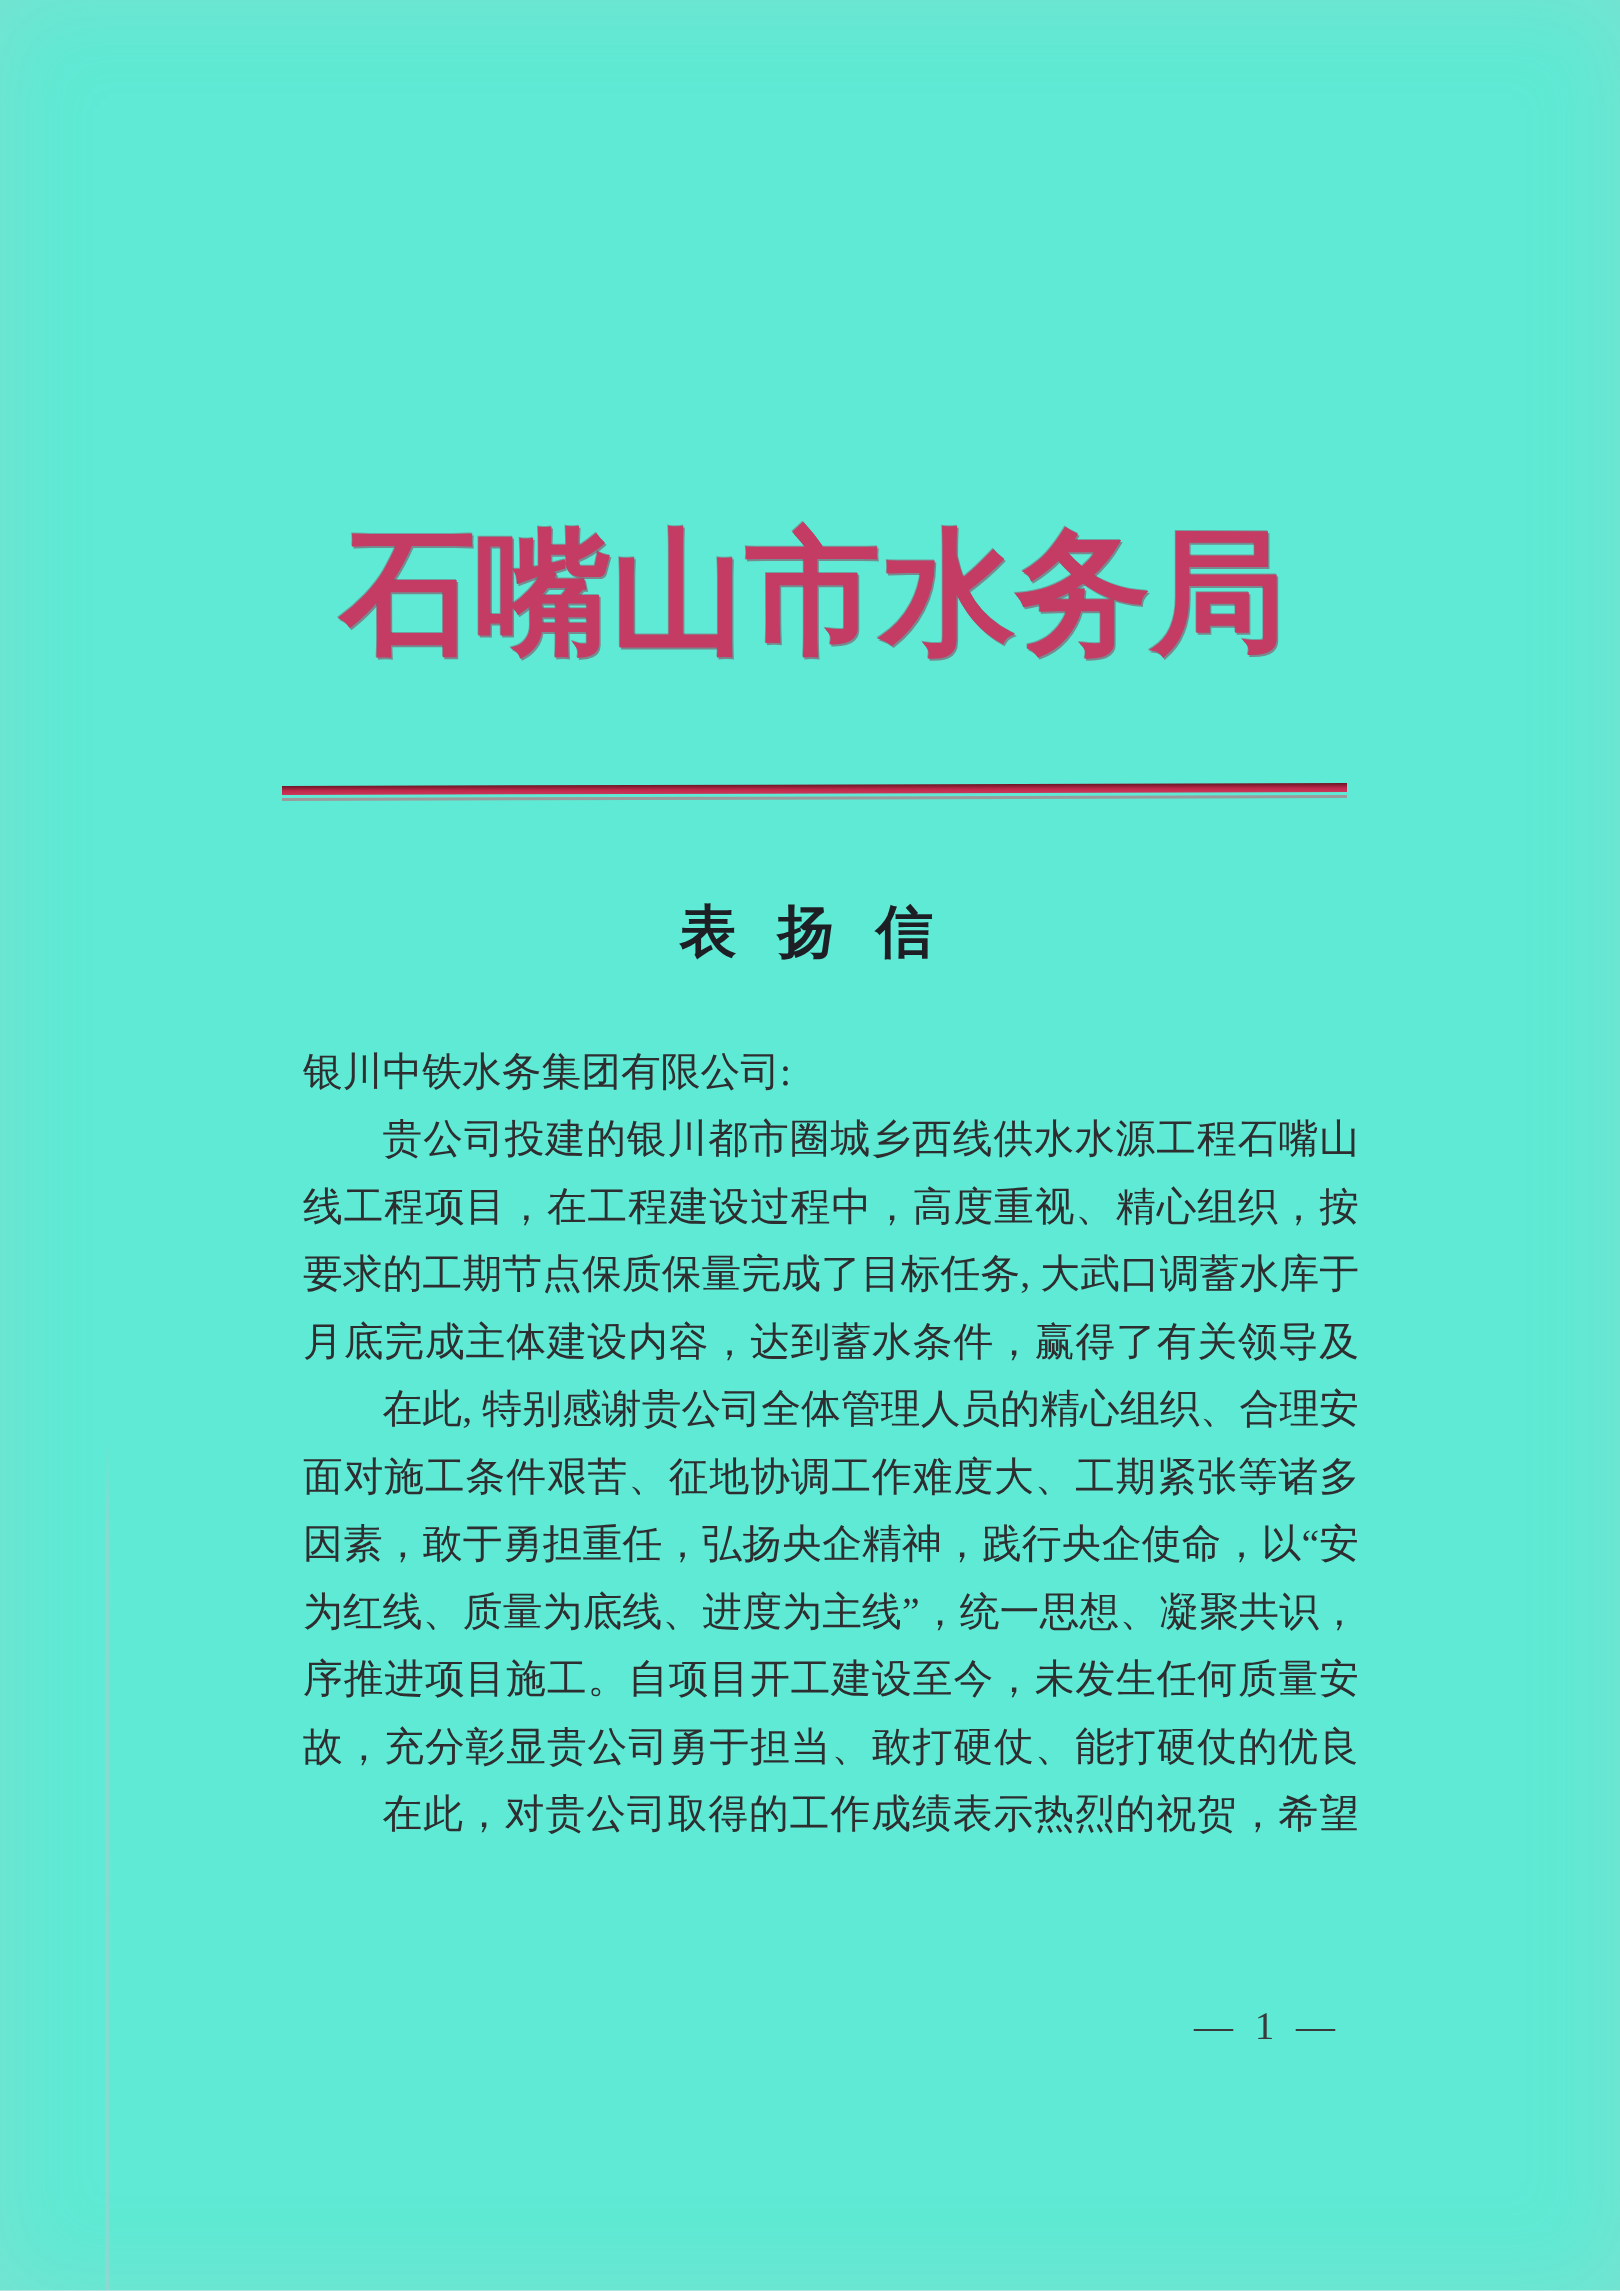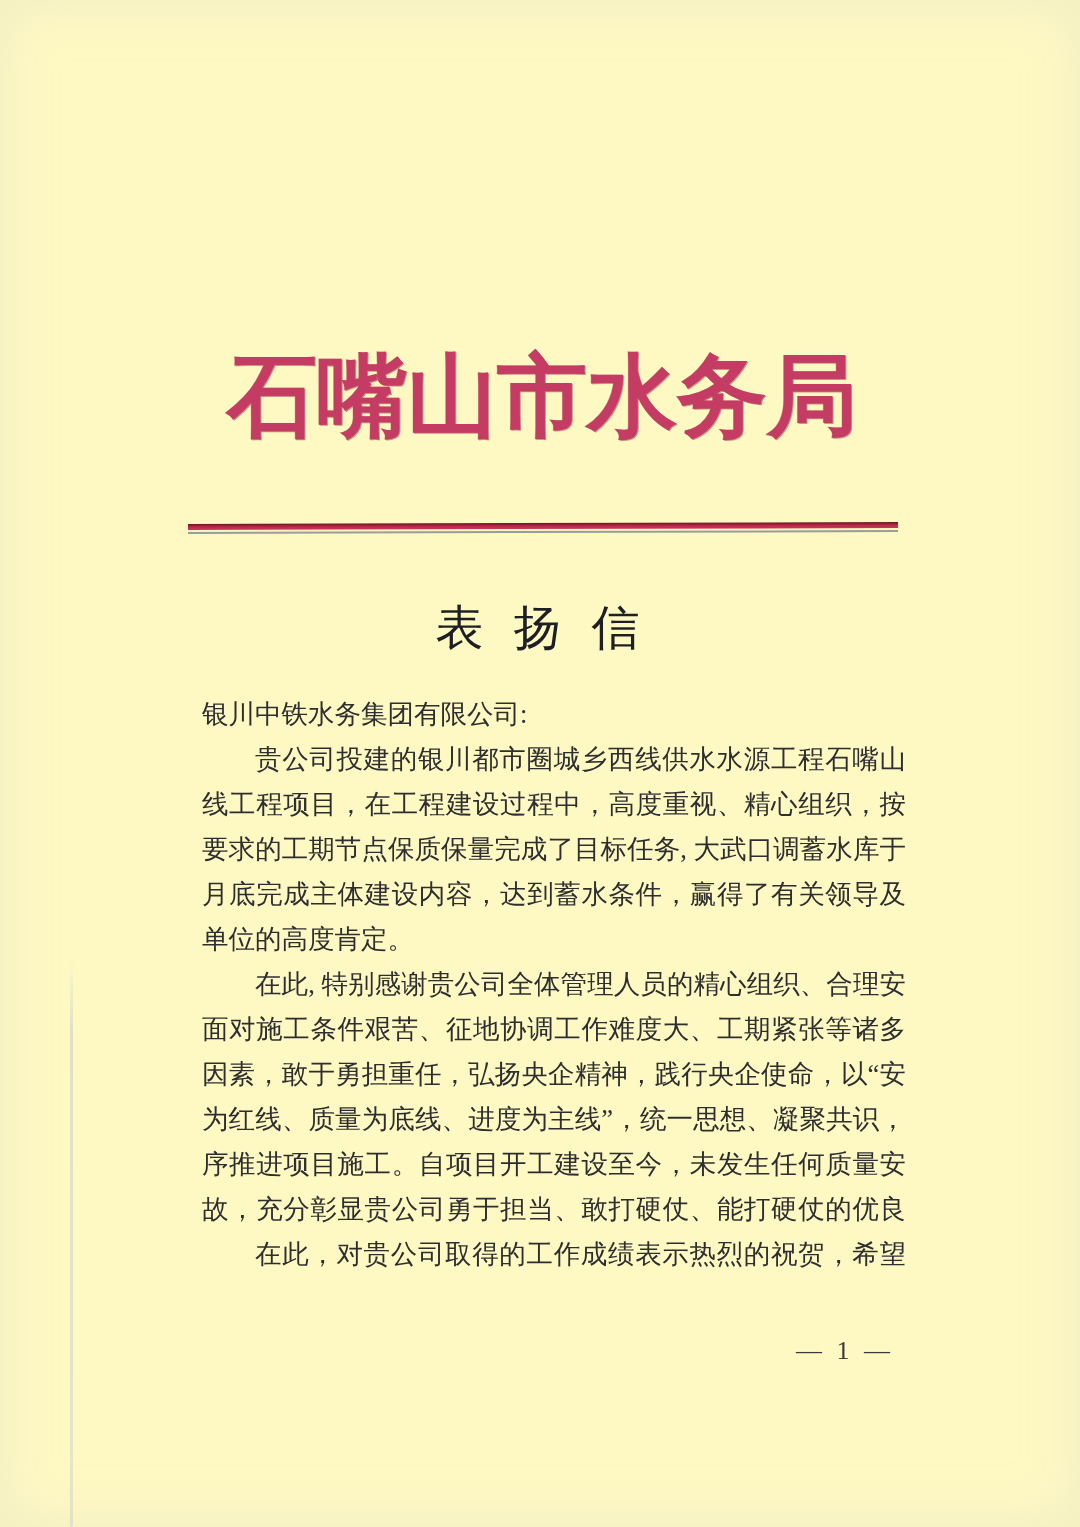--- a/index.html
+++ b/index.html
@@ -6,21 +6,21 @@
     margin: 0;
     padding: 0;
     background: #e9e9e9;
     font-family: "Liberation Serif", "DejaVu Serif", serif;
   }
   .page {
     position: relative;
     width: 1080px;
     height: 1527px;
     margin: 0 auto;
-    background: #fef9c3;
+    background: #5eead4;
     box-shadow: inset 0 0 60px rgba(205,205,200,0.25);
     overflow: hidden;
   }
   .content {
     position: absolute;
     left: 190px;
     width: 704px;
     top: 0;
     height: 100%;
   }
@@ -57,24 +57,24 @@
     background: #9b9b9b;
     transform: rotate(-0.15deg);
   }
   
   .letter-title {
     position: absolute;
     top: 596px;
     left: 0;
     width: 100%;
     text-align: center;
-    font-size: 48px;
+    font-size: 38px;
     letter-spacing: 9px;
     color: #1d1f24;
-    font-weight: 400;
+    font-weight: 700;
     white-space: nowrap;
   }
   
   .letter-body {
     position: absolute;
     top: 692px;
     left: 0;
     width: 100%;
     color: #2e2e30;
     font-size: 26.5px;
@@ -133,21 +133,20 @@
     </div>
 
     <div class="letter-title">表 扬 信</div>
 
     <div class="letter-body">
       <div class="line">银川中铁水务集团有限公司:</div>
       <div class="line justify indent">贵公司投建的银川都市圈城乡西线供水水源工程石嘴山支</div>
       <div class="line justify">线工程项目，在工程建设过程中，高度重视、精心组织，按我局</div>
       <div class="line justify">要求的工期节点保质保量完成了目标任务, 大武口调蓄水库于 10</div>
       <div class="line justify">月底完成主体建设内容，达到蓄水条件，赢得了有关领导及相关</div>
-      <div class="line">单位的高度肯定。</div>
       <div class="line justify indent">在此, 特别感谢贵公司全体管理人员的精心组织、合理安排,</div>
       <div class="line justify">面对施工条件艰苦、征地协调工作难度大、工期紧张等诸多不利</div>
       <div class="line justify">因素，敢于勇担重任，弘扬央企精神，践行央企使命，以“安全</div>
       <div class="line justify">为红线、质量为底线、进度为主线”，统一思想、凝聚共识，有</div>
       <div class="line justify">序推进项目施工。自项目开工建设至今，未发生任何质量安全事</div>
       <div class="line justify">故，充分彰显贵公司勇于担当、敢打硬仗、能打硬仗的优良作风，</div>
       <div class="line justify indent">在此，对贵公司取得的工作成绩表示热烈的祝贺，希望贵公</div>
     </div>
 
     <div class="page-number">— 1 —</div>

